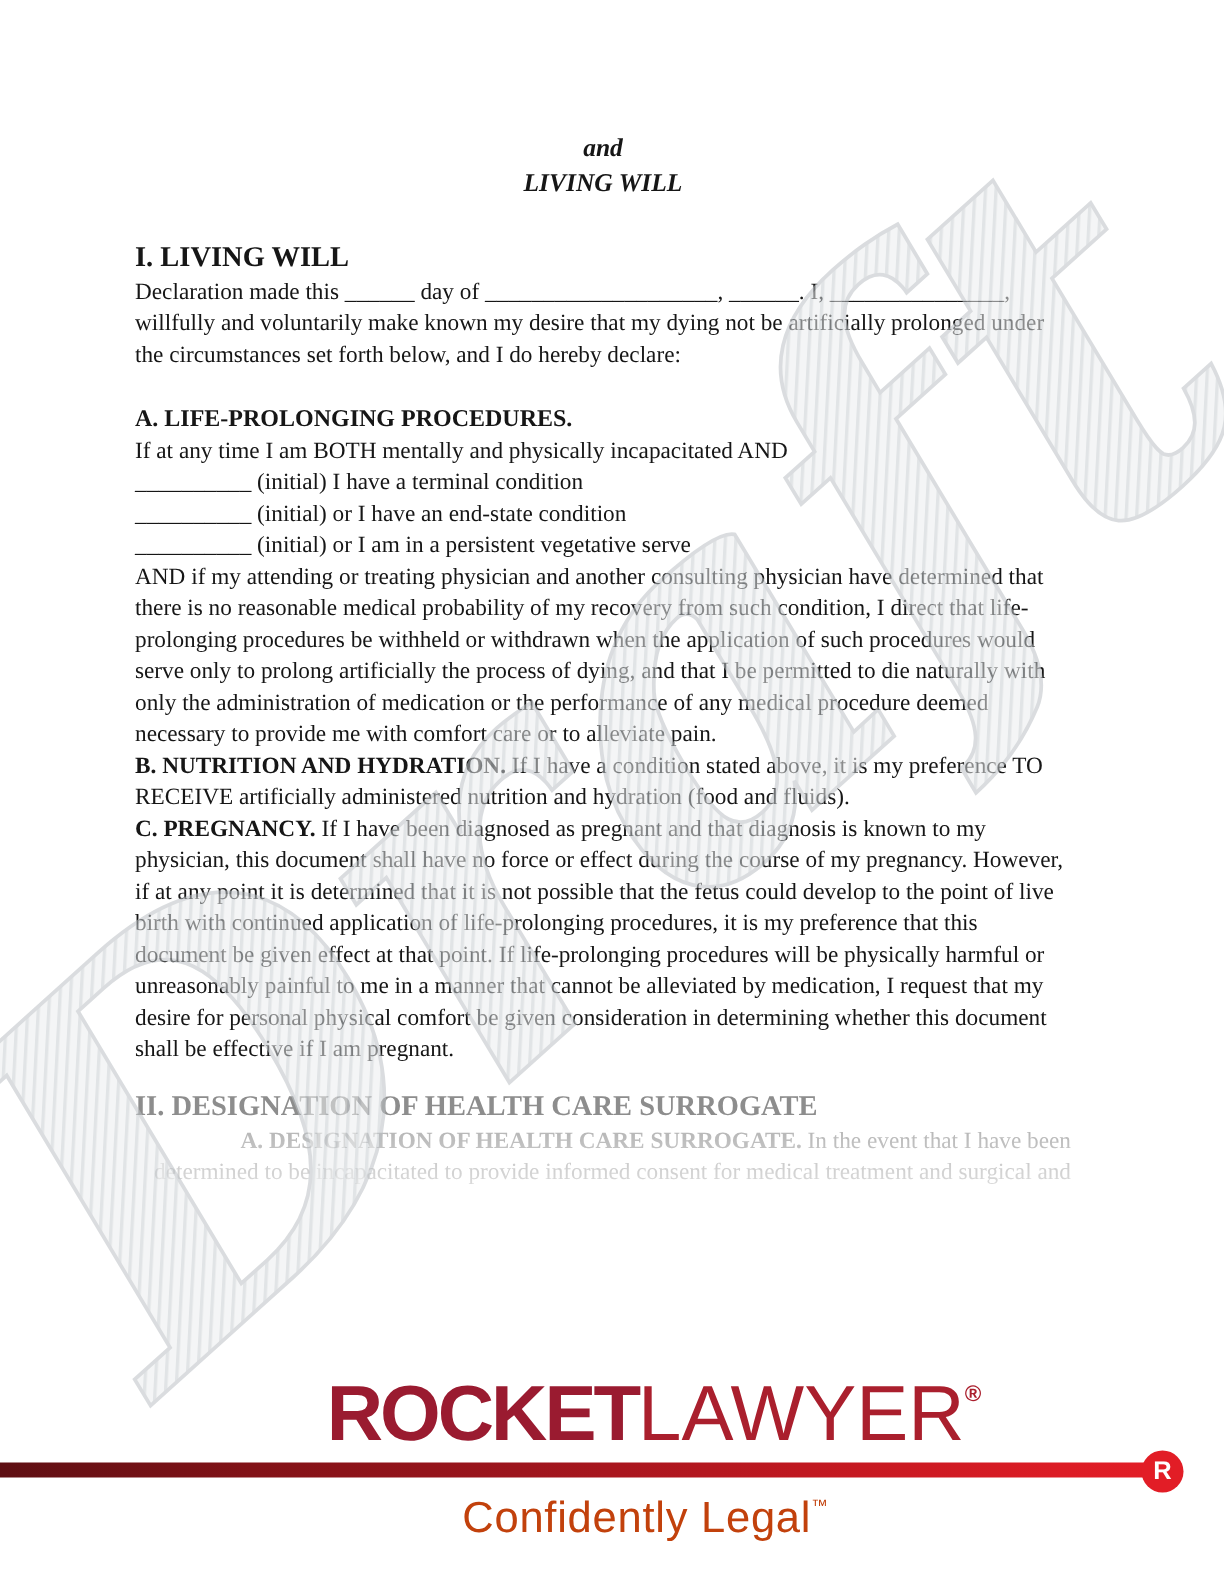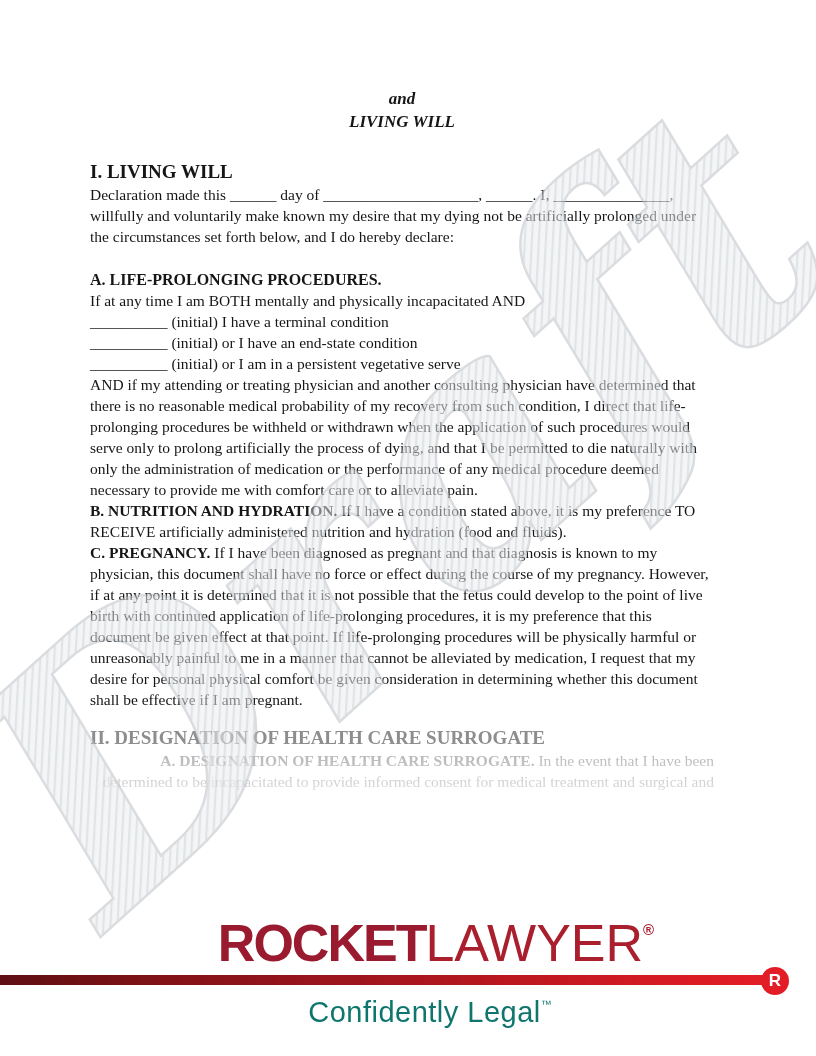--- a/index.html
+++ b/index.html
@@ -55,21 +55,21 @@
   }
   .r-badge {
     position:absolute; top:967px; left:761px; width:28px; height:28px; z-index:5;
     background:#e21d26; border-radius:50%;
     display:flex; align-items:center; justify-content:center;
     color:#ffffff; font-family:"Liberation Sans", sans-serif;
     font-weight:700; font-size:17px;
   }
   .tagline {
     position:absolute; top:996px; left:0; width:100%; z-index:4;
-    text-align:center; color:#0f766e;
+    text-align:center; color:#c2410c;
     font-family:"Liberation Sans", sans-serif; font-weight:300;
     font-size:29px; letter-spacing:0.5px;padding-left:44px;
   }
   .tagline .tm { font-size:11px; vertical-align:14px; letter-spacing:0; }
 </style>
 </head>
 <body>
 
 <div class="page">
 

